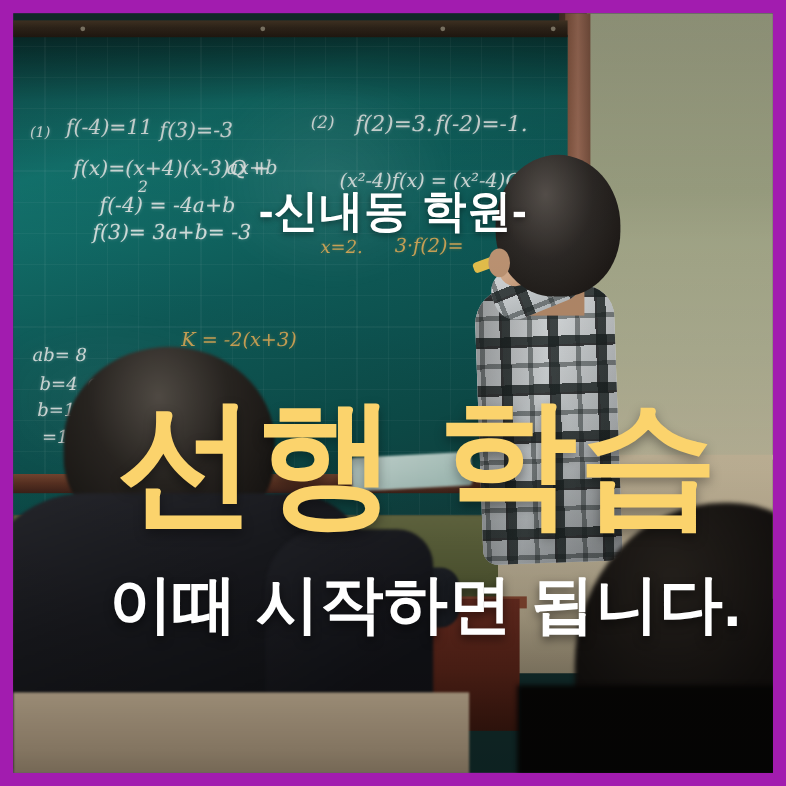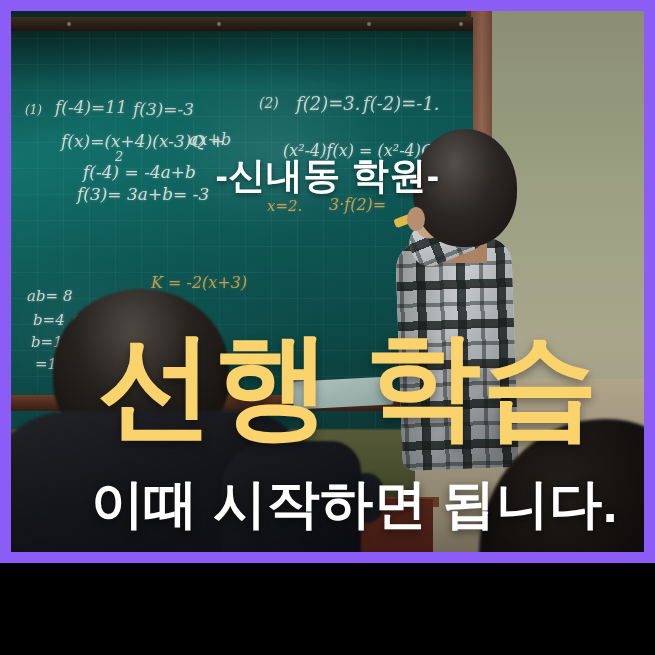--- a/index.html
+++ b/index.html
@@ -1,21 +1,21 @@
 <!DOCTYPE html>
 <html><head>
 <meta charset="utf-8">
 <style>
   html,body{margin:0;padding:0;background:#000;}
   body{font-family:"Liberation Sans","DejaVu Sans",sans-serif;}
 
   .poster{
     position:relative;
-    width:655px;height:563px;
-    background:#8b5cf6;
+    width:655px;height:655px;
+    background:#a21caf;
     overflow:hidden;
     box-sizing:border-box;
   }
 
   
   .photo{
     position:absolute;
     left:11px;top:11px;right:11px;bottom:11px;
     overflow:hidden;
     background:#13302f;

